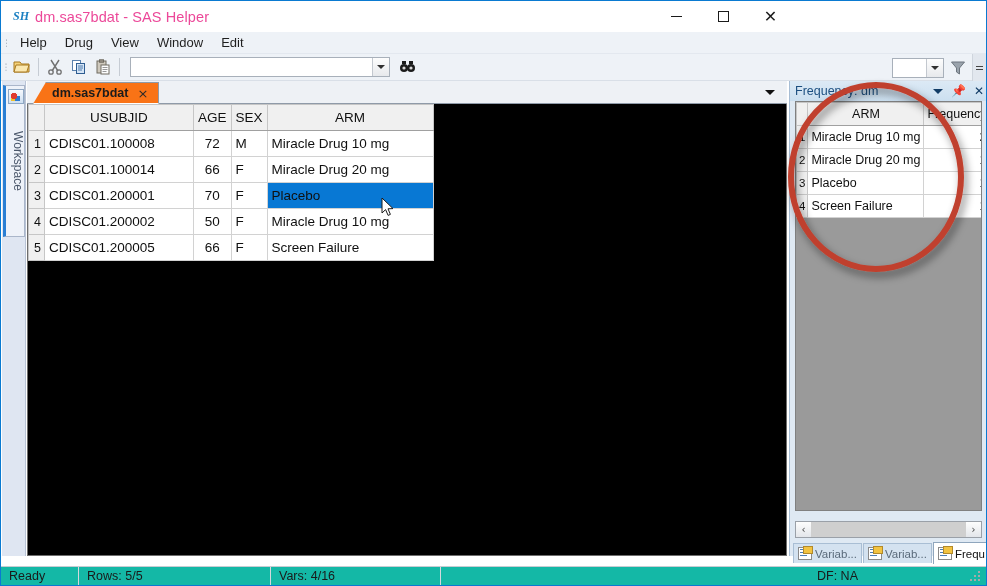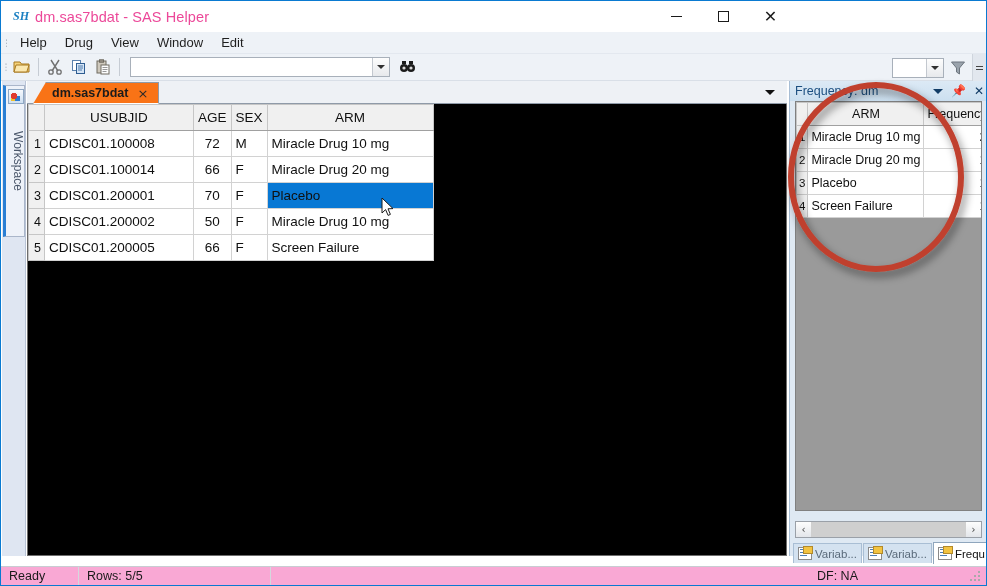--- a/index.html
+++ b/index.html
@@ -309,21 +309,21 @@
     width: 8px; height: 6px; background: #f2c341; border: 1px solid #b2892a;
   }
 
   
   .annot { position: absolute; left: 770px; top: 76px; width: 217px; height: 210px; pointer-events: none; }
 
   
   .statusbar {
     position: absolute; left: 0; bottom: 0;
     width: 985px; height: 19px;
-    background: #f9a8d4;
+    background: #14b8a6;
     border-top: 1px solid #c8ccd2;
     display: flex; align-items: center;
     font-size: 12.5px; color: #1a1a1a;
   }
   .st-cell { height: 19px; display: flex; align-items: center; padding-left: 8px; border-right: 1px solid #d4d8dd; }
   .st-ready { width: 78px; }
   .st-rows { width: 192px; }
   .st-vars { width: 170px; }
   .st-lf { width: 230px; }
   .st-spacer { flex: 1; border-right: 1px solid #d4d8dd; }
@@ -590,18 +590,19 @@
       <filter id="shadow" x="-30%" y="-30%" width="160%" height="160%">
         <feDropShadow dx="3" dy="5" stdDeviation="4" flood-color="#000000" flood-opacity="0.45"></feDropShadow>
       </filter>
     </defs>
     <ellipse cx="105" cy="100" rx="85" ry="92" fill="none" stroke="#c0402e" stroke-width="6" filter="url(#shadow)"></ellipse>
   </svg>
 
   <div class="statusbar">
     <div class="st-cell st-ready">Ready</div>
     <div class="st-cell st-rows">Rows: 5/5</div>
+    <div class="st-cell st-vars">Vars: 4/16</div>
     <div class="st-spacer"></div>
     <div class="st-df">DF: NA</div>
     <div class="st-grip"></div>
   </div>
 
 </div>
 
 </body></html>

